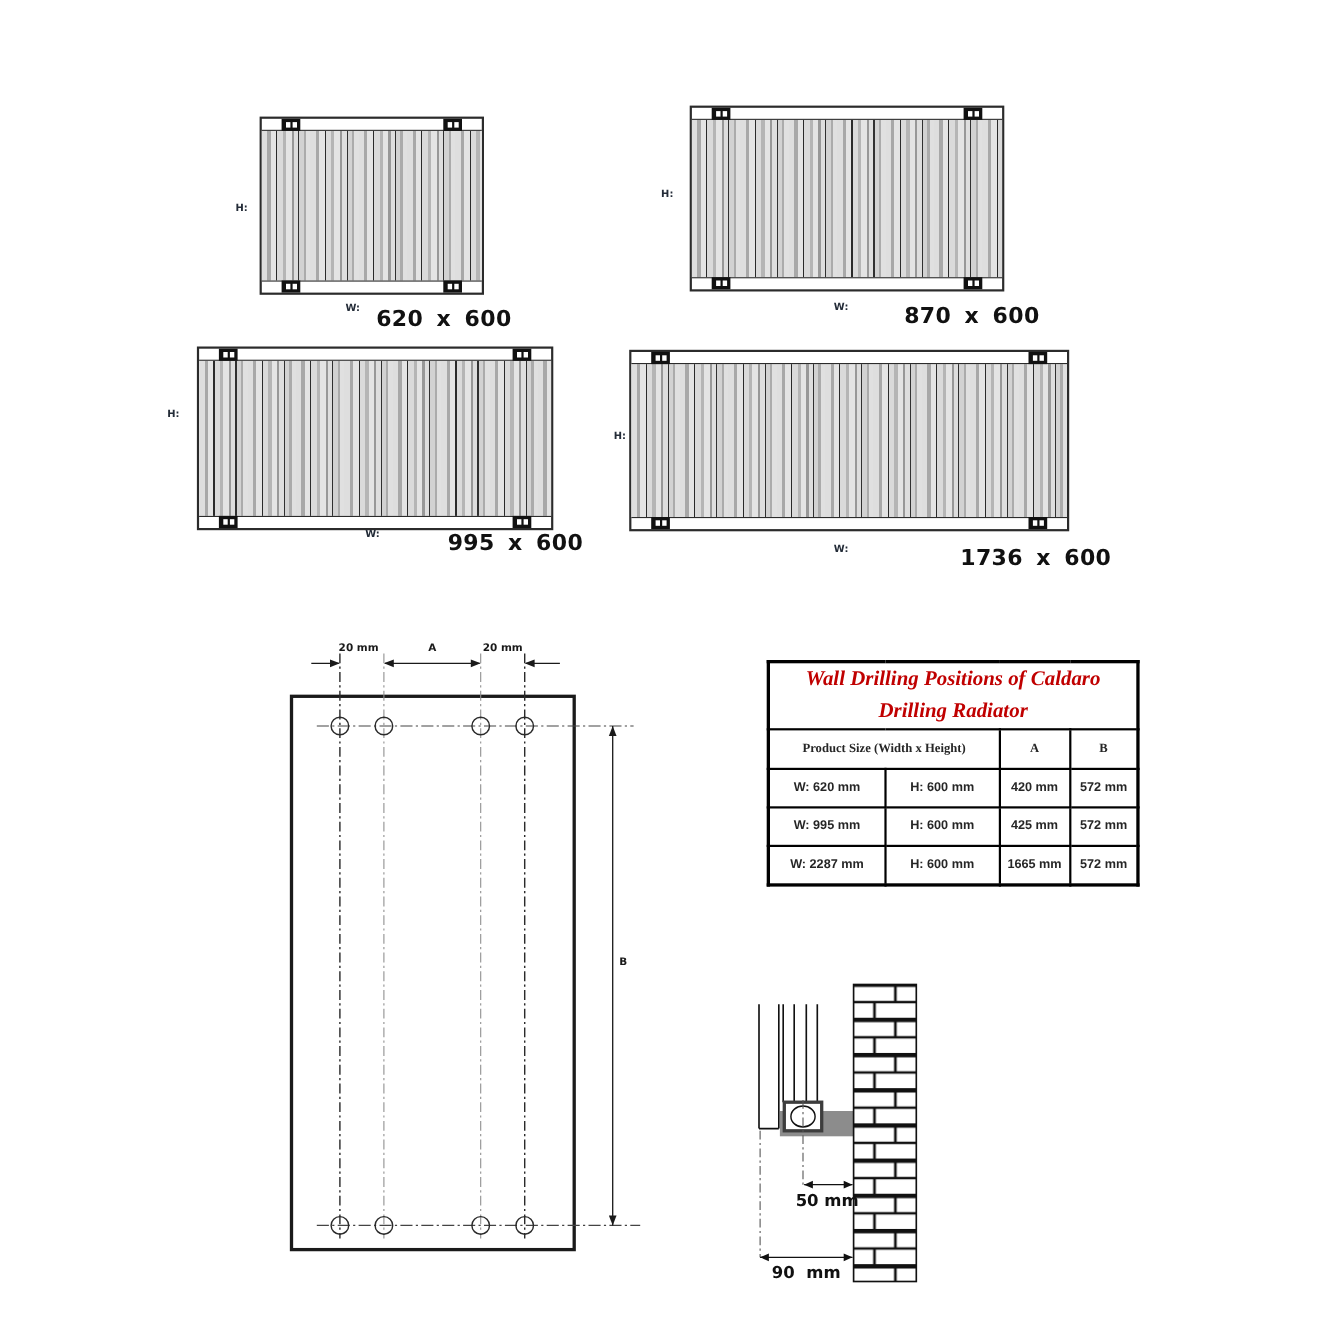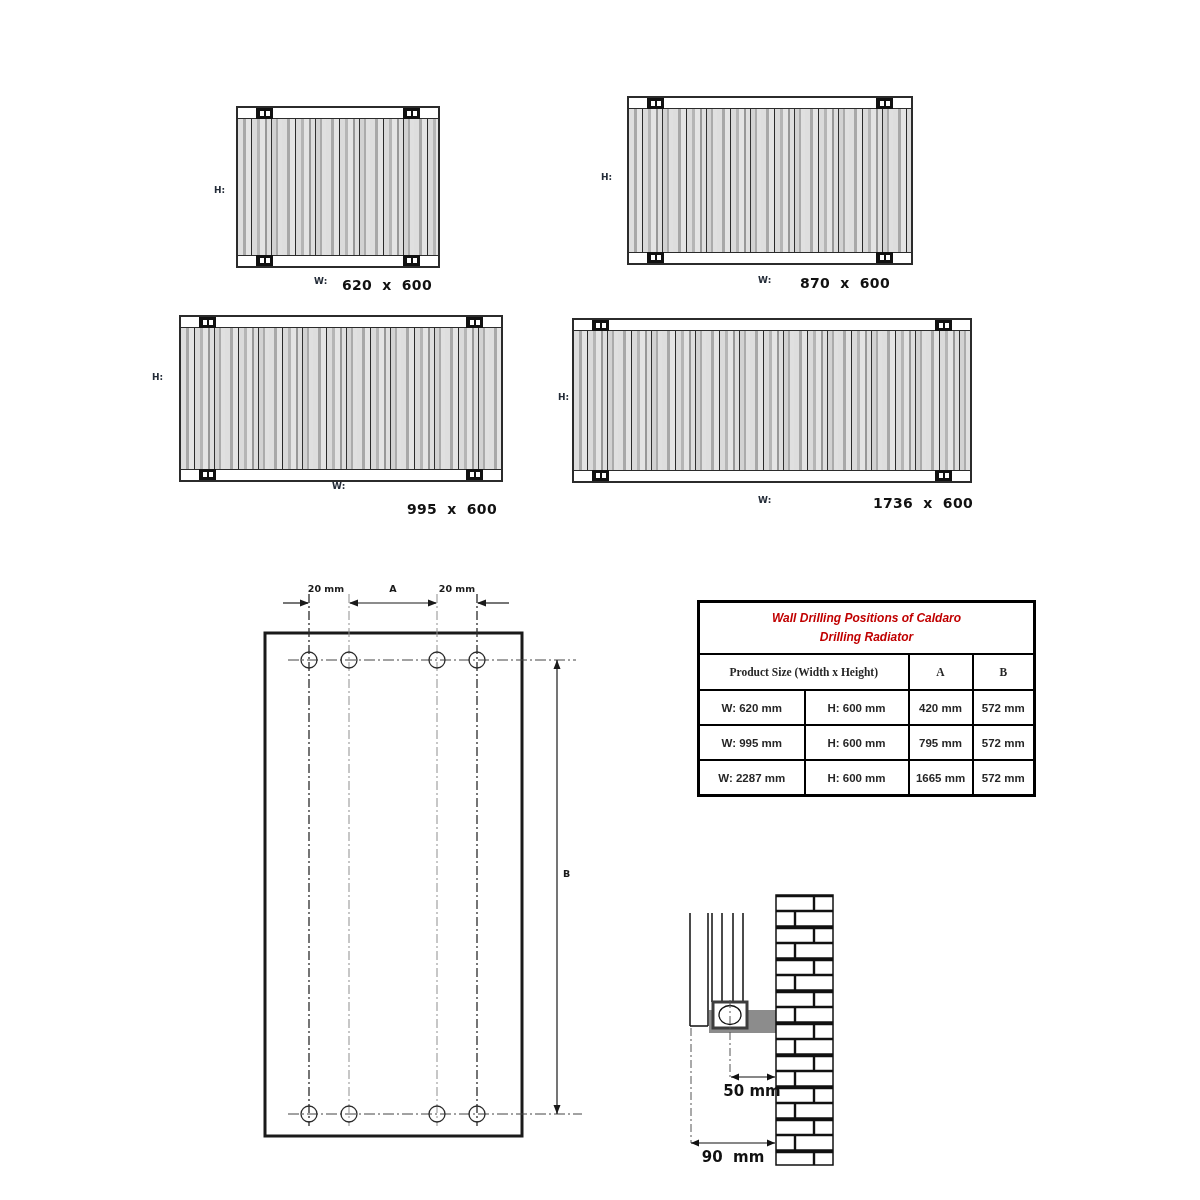--- a/index.html
+++ b/index.html
@@ -22,30 +22,30 @@
       #303030 33px,#303030 34px,
       #d2d2d2 34px,#d2d2d2 38px,
       #ababab 38px,#ababab 40px,
       #e0e0e0 40px,#e0e0e0 44px);
     border-top:1px solid #2b2b2b;border-bottom:1px solid #2b2b2b;}
   .bracket{position:absolute;width:17px;height:11px;background:#111;
            display:flex;align-items:center;justify-content:center;gap:2px;z-index:3;}
   .bracket .dot{width:4px;height:5px;background:#fff;display:block;}
   .bracket.tl{top:0;} .bracket.tr{top:0;} .bracket.bl{bottom:0;} .bracket.br{bottom:0;}
   .hw-label{position:absolute;font-size:9px;font-weight:bold;color:#242c38;white-space:nowrap;}
-  .size-label{position:absolute;font-size:14px;font-weight:bold;color:#111;
+  .size-label{position:absolute;font-size:20px;font-weight:bold;color:#111;
               letter-spacing:.3px;word-spacing:5px;white-space:nowrap;}
 
   
   .spec-table{position:absolute;left:697px;top:600px;width:336px;
               border-collapse:collapse;table-layout:fixed;border:3px solid #000;
               font-family:"Liberation Sans",sans-serif;}
   .spec-table td{border:2px solid #000;text-align:center;vertical-align:middle;
                  font-weight:bold;color:#262626;font-size:11.5px;padding:0;}
-  .spec-table td.title-cell{font-size:12px;font-style:italic;height:50px;line-height:1.55;}
+  .spec-table td.title-cell{font-size:19px;font-style:italic;height:50px;line-height:1.55;font-family:Liberation Serif, serif;}
   .spec-table tr.hdr td{height:34px;font-family:Liberation Serif, serif;}
   .spec-table tr.datarow td{height:33px;}
 
   
   .svgbox{position:absolute;}
   .svg-dim{font-family:"DejaVu Sans","Liberation Sans",sans-serif;font-weight:bold;
            font-size:9.5px;fill:#1a1a1a;}
   .svg-dim-lg{font-family:"DejaVu Sans","Liberation Sans",sans-serif;font-weight:600;
               font-size:15px;fill:#111;white-space:pre;}
 </style>
@@ -90,21 +90,21 @@
     <div class="bracket bl" style="left:18px">
         <span class="dot"></span>
         <span class="dot"></span>
       </div>
     <div class="bracket br" style="right:18px">
         <span class="dot"></span>
         <span class="dot"></span>
       </div>
     <div class="hw-label" style="left:-28px;top:74px">H:</div>
     <div class="hw-label" style="left:129px;top:177px">W:</div>
-    <div class="size-label" style="left:171px;top:177px">870 x 600</div>
+    <div class="size-label" style="left:193px;top:177px">870 x 600</div>
   </div>
 
   <div class="radiator" style="left:179px;top:315px;width:324px;height:167px">
     <div class="rad-body"></div>
     <div class="bracket tl" style="left:18px">
         <span class="dot"></span>
         <span class="dot"></span>
       </div>
     <div class="bracket tr" style="right:18px">
         <span class="dot"></span>
@@ -113,21 +113,21 @@
     <div class="bracket bl" style="left:18px">
         <span class="dot"></span>
         <span class="dot"></span>
       </div>
     <div class="bracket br" style="right:18px">
         <span class="dot"></span>
         <span class="dot"></span>
       </div>
     <div class="hw-label" style="left:-29px;top:55px">H:</div>
     <div class="hw-label" style="left:151px;top:164px">W:</div>
-    <div class="size-label" style="left:226px;top:184px">995 x 600</div>
+    <div class="size-label" style="left:226px;top:164px">995 x 600</div>
   </div>
 
   <div class="radiator" style="left:572px;top:318px;width:400px;height:165px">
     <div class="rad-body"></div>
     <div class="bracket tl" style="left:18px">
         <span class="dot"></span>
         <span class="dot"></span>
       </div>
     <div class="bracket tr" style="right:18px">
         <span class="dot"></span>
@@ -206,21 +206,21 @@
     </tr>
     <tr class="datarow">
       <td>W: 620 mm</td>
       <td>H: 600 mm</td>
       <td>420 mm</td>
       <td>572 mm</td>
     </tr>
     <tr class="datarow">
       <td>W: 995 mm</td>
       <td>H: 600 mm</td>
-      <td>795 mm</td>
+      <td>425 mm</td>
       <td>572 mm</td>
     </tr>
     <tr class="datarow">
       <td>W: 2287 mm</td>
       <td>H: 600 mm</td>
       <td>1665 mm</td>
       <td>572 mm</td>
     </tr>
   </tbody>
     </table>

